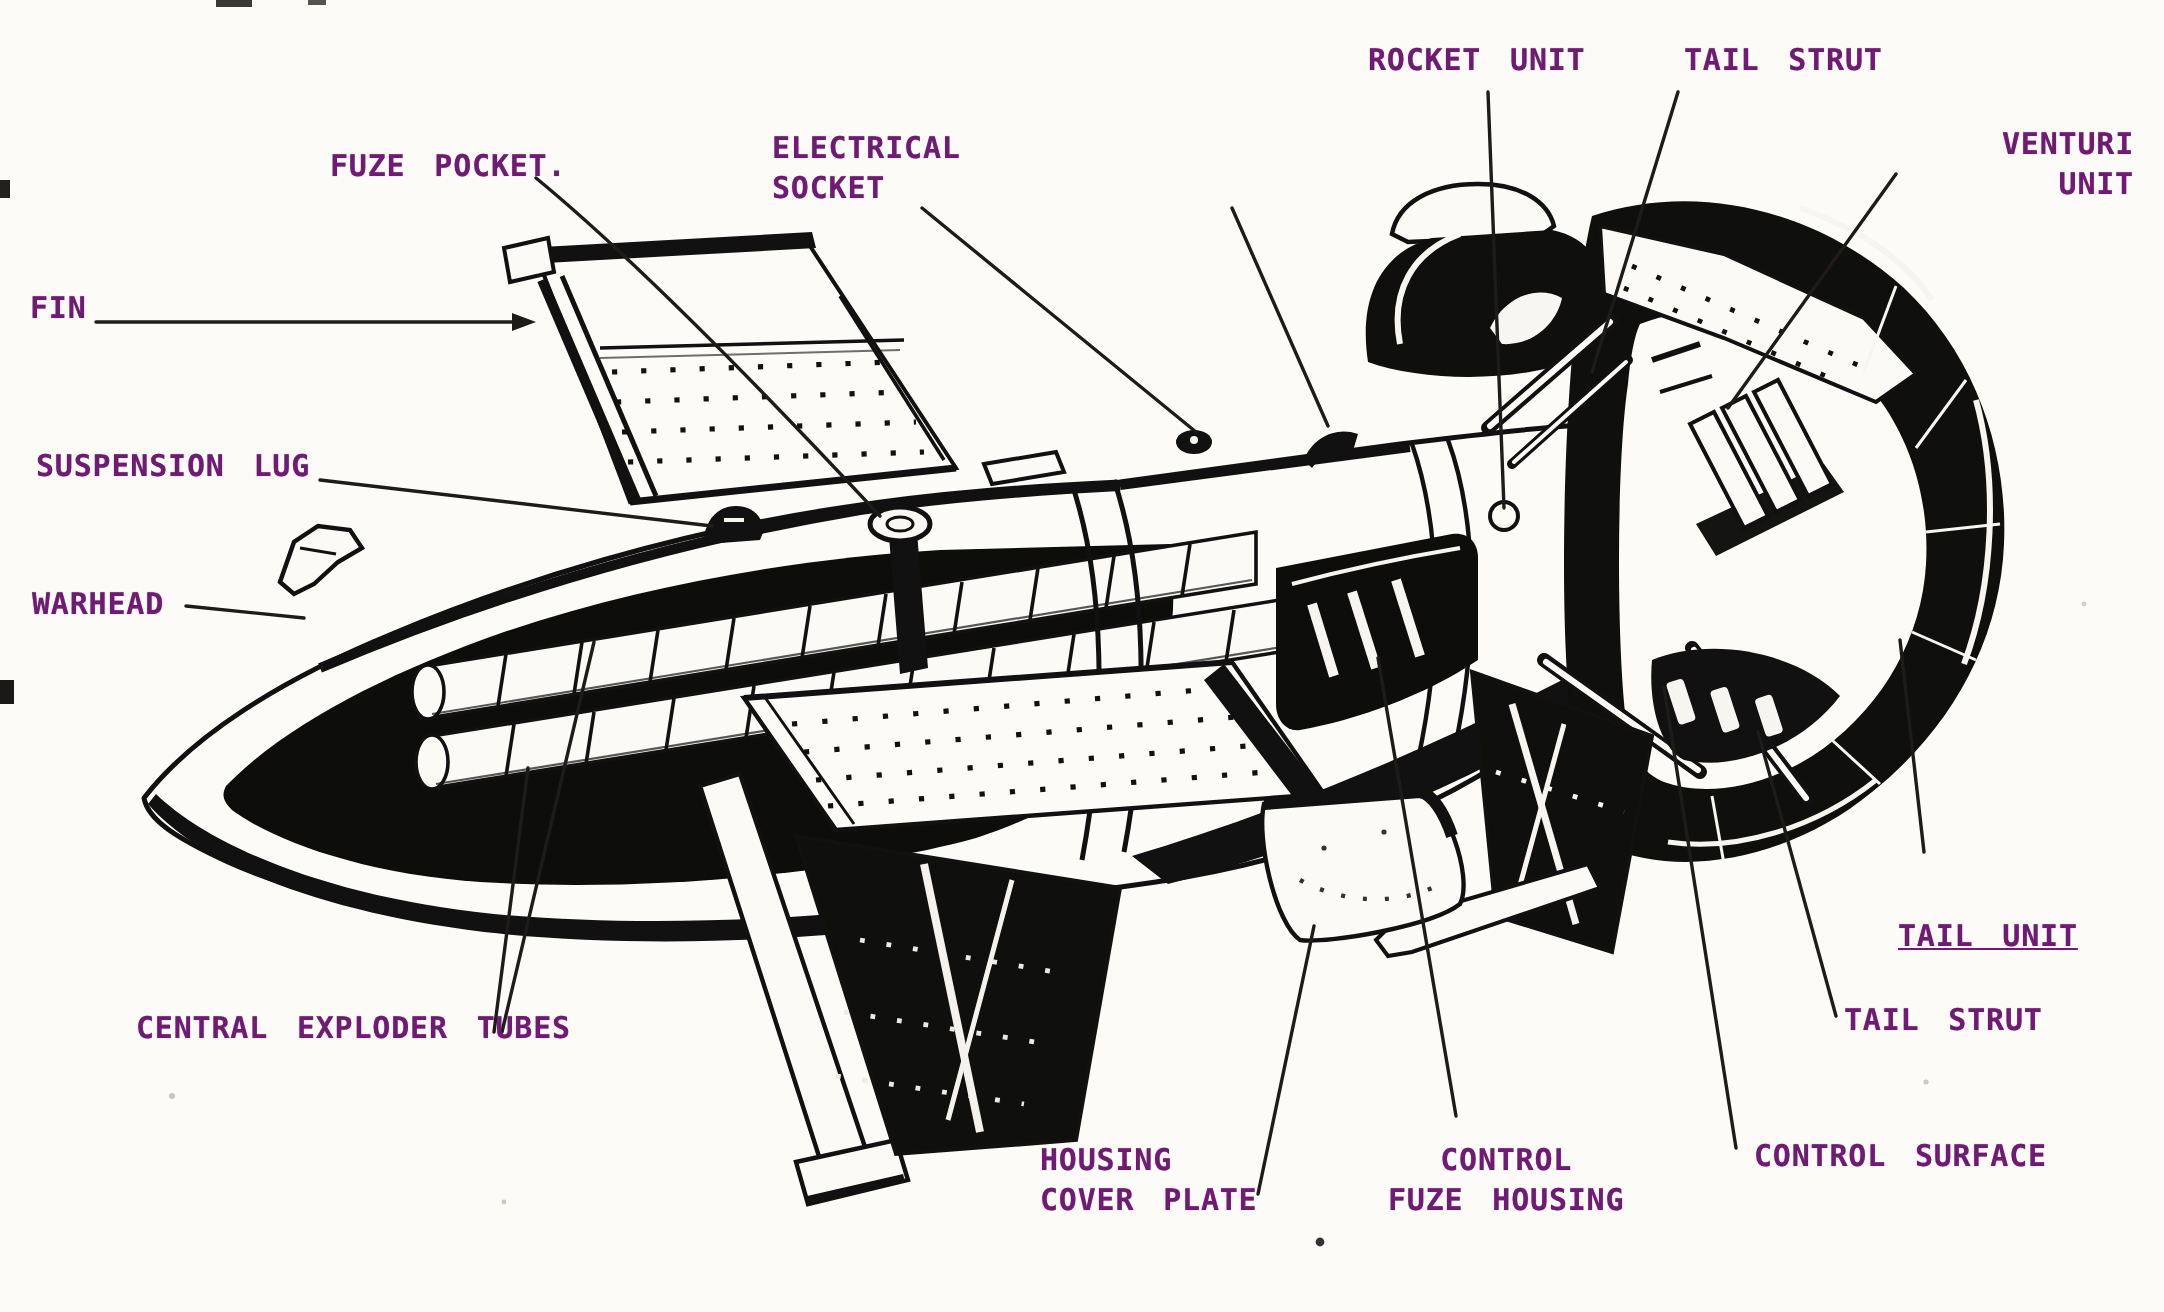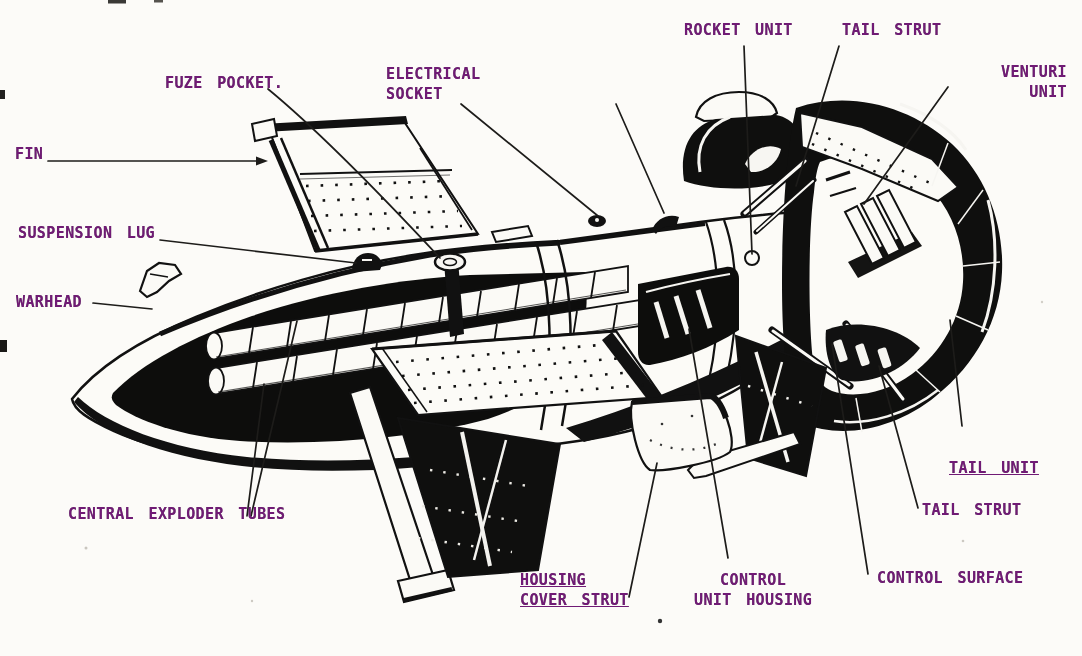--- a/index.html
+++ b/index.html
@@ -266,19 +266,19 @@
 
 <div class="lbl" style="left:15px;top:144px;"><span>FIN</span></div>
 <div class="lbl" style="left:165px;top:73px;"><span>FUZE POCKET.</span></div>
 <div class="lbl" style="left:386px;top:64px;"><span>ELECTRICAL</span><span>SOCKET</span></div>
 <div class="lbl" style="left:684px;top:20px;"><span>ROCKET UNIT</span></div>
 <div class="lbl" style="left:842px;top:20px;"><span>TAIL STRUT</span></div>
 <div class="lbl right" style="left:975px;top:62px;width:92px;"><span>VENTURI</span><span>UNIT</span></div>
 <div class="lbl" style="left:18px;top:223px;"><span>SUSPENSION LUG</span></div>
 <div class="lbl" style="left:16px;top:292px;"><span>WARHEAD</span></div>
 <div class="lbl" style="left:20px;top:504px;margin-left:48px;"><span>CENTRAL EXPLODER TUBES</span></div>
-<div class="lbl" style="left:520px;top:570px;text-decoration:underline;"><span>HOUSING</span><span>COVER STRUT</span></div>
-<div class="lbl" style="left:694px;top:570px;text-align:center;"><span>CONTROL</span><span>UNIT HOUSING</span></div>
+<div class="lbl" style="left:520px;top:570px;"><span>HOUSING</span><span>COVER PLATE</span></div>
+<div class="lbl" style="left:694px;top:570px;text-align:center;"><span>CONTROL</span><span>FUZE HOUSING</span></div>
 <div class="lbl" style="left:877px;top:568px;"><span>CONTROL SURFACE</span></div>
 <div class="lbl" style="left:922px;top:500px;"><span>TAIL STRUT</span></div>
 <div class="lbl" style="left:949px;top:458px;text-decoration:underline;"><span>TAIL UNIT</span></div>
 
 </div>
 
 </body></html>

